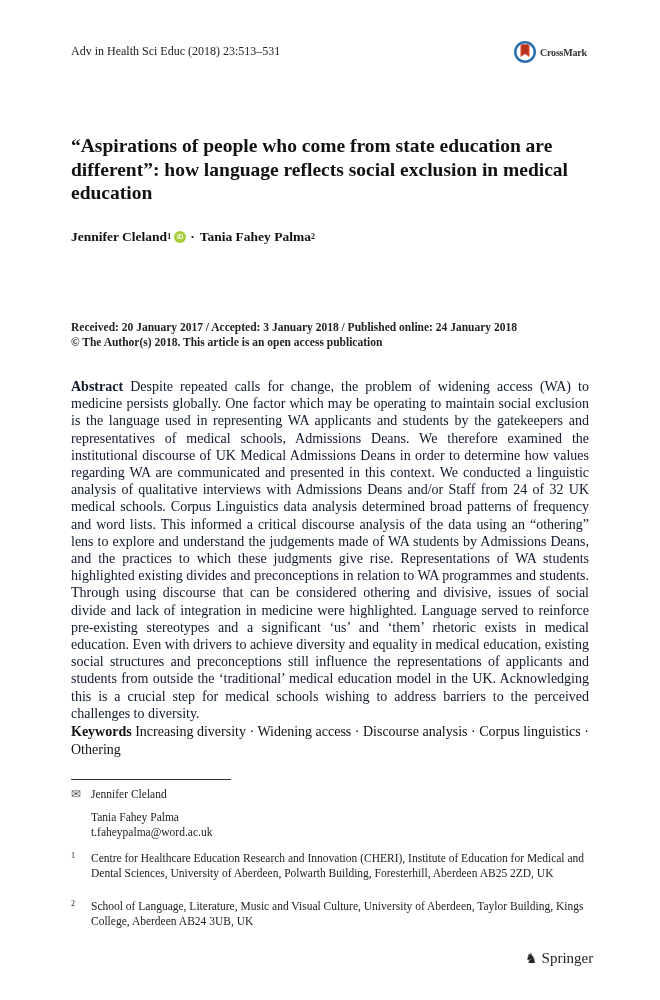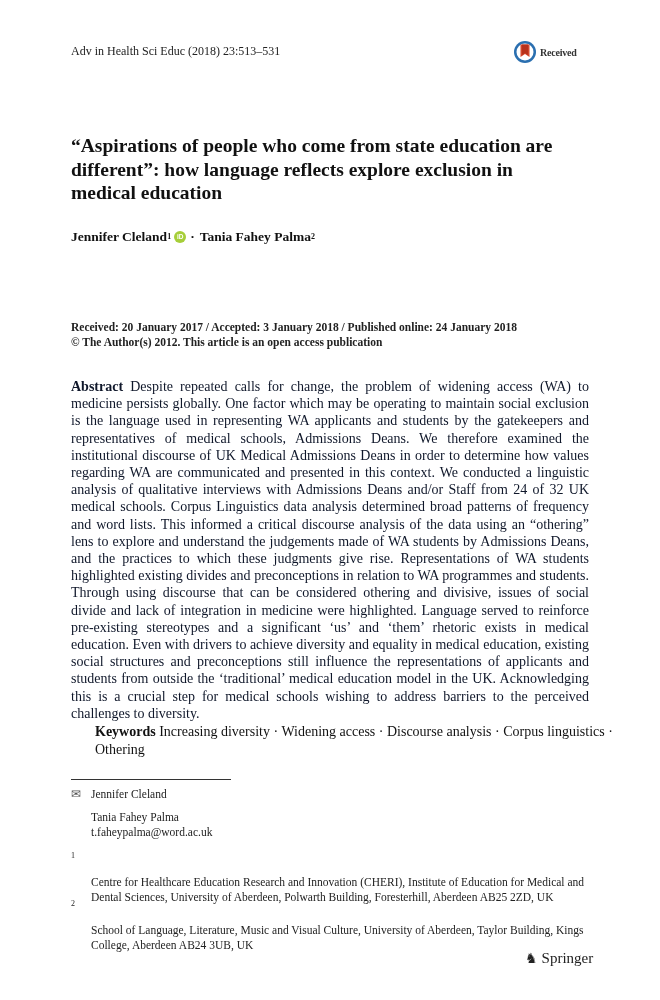--- a/index.html
+++ b/index.html
@@ -11,65 +11,65 @@
   .crossmark .cm-logo { width:24px; height:24px; }
   .crossmark .cm-text { font-size:10px; font-weight:bold; color:#333; letter-spacing:-0.2px; }
   .title { position:absolute; left:71px; top:134px; width:500px; font-size:19.5px; font-weight:bold; line-height:23.5px; color:#111; }
   .authors { position:absolute; left:71px; top:229px; font-size:13.5px; font-weight:bold; color:#111; display:flex; align-items:center; }
   .authors sup { font-size:8px; vertical-align:top; position:relative; top:-1px; }
   .orcid { display:inline-block; width:12px; height:12px; border-radius:50%; background:#a6ce39; color:#fff; font-size:6.5px; font-family:"Liberation Sans", sans-serif; font-weight:bold; text-align:center; line-height:12px; margin:0 4px 0 3px; }
   .sep { margin:0 5px 0 0; }
   .dates { position:absolute; left:71px; top:320px; font-size:11.5px; line-height:15px; color:#222;font-weight:bold; }
   .abstract { position:absolute; left:71px; top:378px; width:518px; font-size:14px; line-height:17.2px; text-align:justify; color:#0f172a; }
   .abstract b { font-weight:bold; }
-  .keywords { position:absolute; left:71px; top:723px; width:518px; font-size:14px; line-height:17.5px; color:#111;margin-left:24px; }
+  .keywords { position:absolute; left:71px; top:723px; width:518px; font-size:14px; line-height:17.5px; color:#111; }
   .rule { position:absolute; left:71px; top:779px; width:160px; height:1px; background:#333; }
   .corr { position:absolute; left:71px; top:787px; font-size:11.5px; line-height:15px; color:#222; }
   .corr .mail { position:absolute; left:0; top:0; width:13px; font-size:12px; color:#555; }
   .corr .lines { margin-left:20px; }
   .corr .gap { height:8px; }
   .aff { position:absolute; left:71px; width:520px; font-size:11.5px; line-height:14.8px; color:#222; }
   .aff .num { position:absolute; left:0; top:-2px; font-size:8px; }
-  .aff .txt { margin-left:20px;margin-top:24px; }
+  .aff .txt { margin-left:20px; }
   .springer { position:absolute; left:525px; top:950px; display:flex; align-items:center; gap:4px; font-size:15px; color:#222; }
   .springer .horse { font-size:14px; }
 </style>
 </head>
 <body>
 
 <div class="page">
 
   <div class="hdr">
     <div>Adv in Health Sci Educ (2018) 23:513–531</div>
   </div>
 
   <div class="crossmark">
     <svg class="cm-logo" viewBox="0 0 24 24">
       <circle cx="12" cy="12" r="11" fill="#2a6fb0"></circle>
       <circle cx="12" cy="12" r="8.5" fill="#fff"></circle>
       <path d="M7.5 4.5 H16.5 V17 L12 14 L7.5 17 Z" fill="#d2452b"></path>
       <path d="M9 4.5 H15 V15 L12 13 L9 15 Z" fill="#b8321c"></path>
     </svg>
-    <span class="cm-text">Received</span>
+    <span class="cm-text">CrossMark</span>
   </div>
 
-  <div class="title">“Aspirations of people who come from state education are different”: how language reflects explore exclusion in medical education</div>
+  <div class="title">“Aspirations of people who come from state education are different”: how language reflects social exclusion in medical education</div>
 
   <div class="authors">
     <span>Jennifer Cleland</span>
       <sup>1</sup>
     <span class="orcid">iD</span>
     <span class="sep">·</span>
     <span>Tania Fahey Palma</span>
       <sup>2</sup>
   </div>
 
   <div class="dates">
     <div>Received: 20 January 2017 / Accepted: 3 January 2018 / Published online: 24 January 2018</div>
-    <div>© The Author(s) 2012. This article is an open access publication</div>
+    <div>© The Author(s) 2018. This article is an open access publication</div>
   </div>
 
   <div class="abstract">
     <b>Abstract</b>
     <span>Despite repeated calls for change, the problem of widening access (WA) to medicine persists globally. One factor which may be operating to maintain social exclusion is the language used in representing WA applicants and students by the gatekeepers and representatives of medical schools, Admissions Deans. We therefore examined the institutional discourse of UK Medical Admissions Deans in order to determine how values regarding WA are communicated and presented in this context. We conducted a linguistic analysis of qualitative interviews with Admissions Deans and/or Staff from 24 of 32 UK medical schools. Corpus Linguistics data analysis determined broad patterns of frequency and word lists. This informed a critical discourse analysis of the data using an “othering” lens to explore and understand the judgements made of WA students by Admissions Deans, and the practices to which these judgments give rise. Representations of WA students highlighted existing divides and preconceptions in relation to WA programmes and students. Through using discourse that can be considered othering and divisive, issues of social divide and lack of integration in medicine were highlighted. Language served to reinforce pre-existing stereotypes and a significant ‘us’ and ‘them’ rhetoric exists in medical education. Even with drivers to achieve diversity and equality in medical education, existing social structures and preconceptions still influence the representations of applicants and students from outside the ‘traditional’ medical education model in the UK. Acknowledging this is a crucial step for medical schools wishing to address barriers to the perceived challenges to diversity.</span>
   </div>
 
   <div class="keywords">
     <b>Keywords</b>
     <span>Increasing diversity · Widening access · Discourse analysis · Corpus linguistics · Othering</span>

